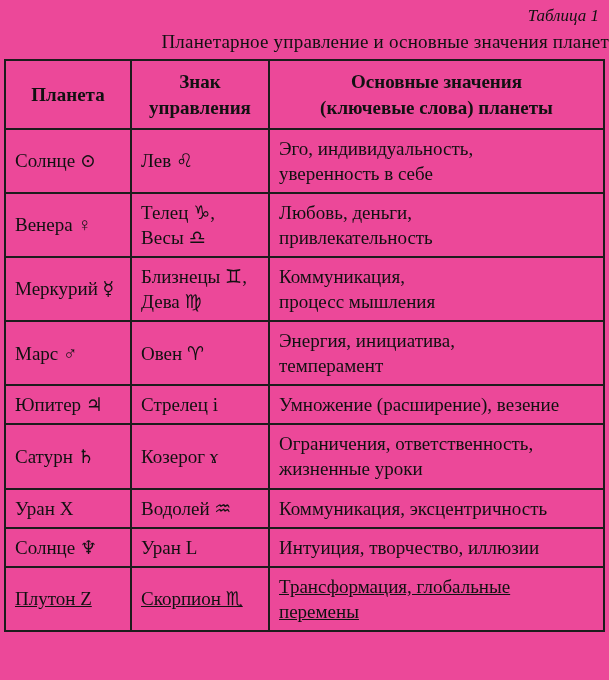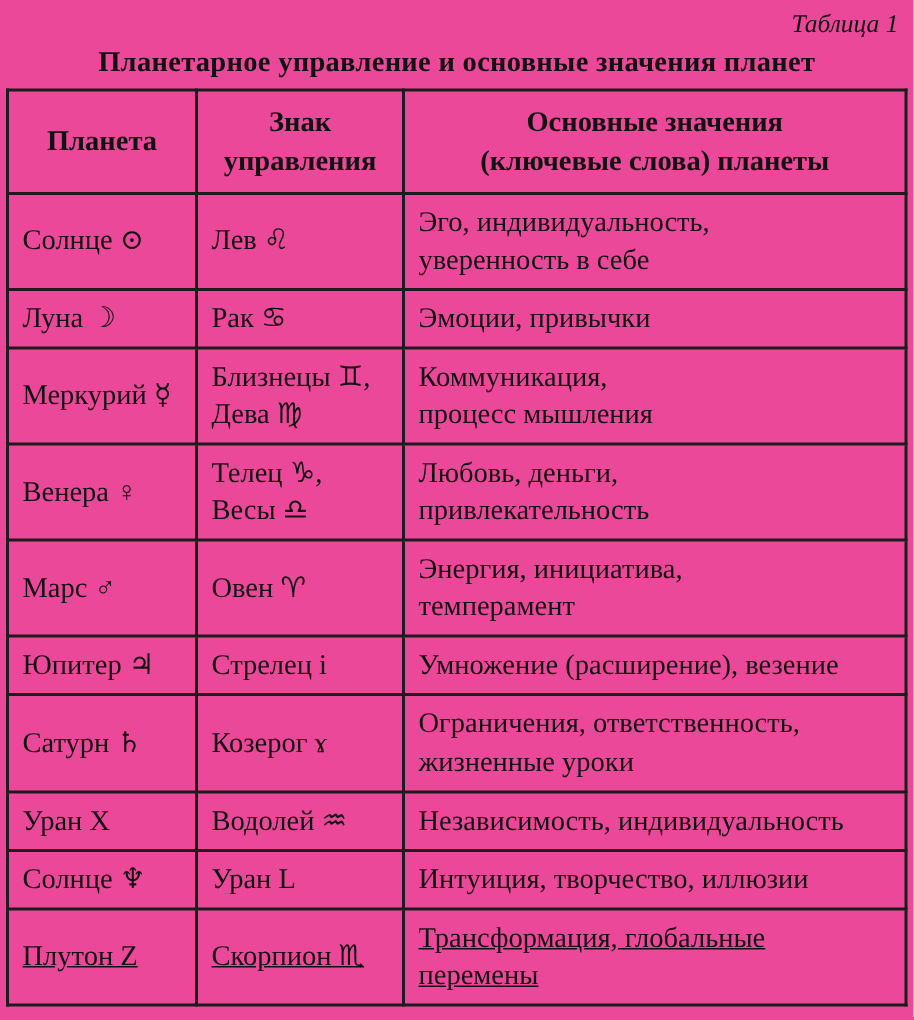--- a/index.html
+++ b/index.html
@@ -17,22 +17,22 @@
     overflow: hidden;
   }
   .caption {
     text-align: right;
     font-style: italic;
     font-size: 17px;
     line-height: 1.1;
     padding: 7px 10px 0 0;
   }
   .title {
-    text-align: center;
-    font-weight: bold;
+    text-align: right;
+    font-weight: normal;
     font-size: 19px;
     line-height: 1.2;
     margin-top: 5px;
     letter-spacing: 0.2px;
   }
   table.ruler {
     border-collapse: collapse;
     table-layout: fixed;
     width: 601px;
     margin: 6px 4px 0 4px;
@@ -80,38 +80,33 @@
 управления</th>
       <th>Основные значения
 (ключевые слова) планеты</th>
     </tr>
     <tr class="h-tall">
       <td>Солнце ⊙</td>
       <td>Лев ♌</td>
       <td>Эго, индивидуальность,
 уверенность в себе</td>
     </tr>
-    <tr class="h-short">
-      <td>Луна ☽</td>
-      <td>Рак ♋</td>
-      <td>Эмоции, привычки</td>
+    <tr class="h-tall">
+      <td>Венера ♀</td>
+      <td>Телец ♑,
+Весы ♎</td>
+      <td>Любовь, деньги,
+привлекательность</td>
     </tr>
     <tr class="h-tall">
       <td>Меркурий ☿</td>
       <td>Близнецы ♊,
 Дева ♍</td>
       <td>Коммуникация,
 процесс мышления</td>
-    </tr>
-    <tr class="h-tall">
-      <td>Венера ♀</td>
-      <td>Телец ♑,
-Весы ♎</td>
-      <td>Любовь, деньги,
-привлекательность</td>
     </tr>
     <tr class="h-tall">
       <td>Марс ♂</td>
       <td>Овен ♈</td>
       <td>Энергия, инициатива,
 темперамент</td>
     </tr>
     <tr class="h-short">
       <td>Юпитер ♃</td>
       <td>Стрелец i</td>
@@ -119,21 +114,21 @@
     </tr>
     <tr class="h-tall">
       <td>Сатурн ♄</td>
       <td>Козерог ɤ</td>
       <td>Ограничения, ответственность,
 жизненные уроки</td>
     </tr>
     <tr class="h-short">
       <td>Уран X</td>
       <td>Водолей ♒</td>
-      <td>Независимость, индивидуальность</td>
+      <td>Коммуникация, эксцентричность</td>
     </tr>
     <tr class="h-short">
       <td>Солнце ♆</td>
       <td>Уран L</td>
       <td>Интуиция, творчество, иллюзии</td>
     </tr>
     <tr class="h-last">
       <td>Плутон Z</td>
       <td>Скорпион ♏</td>
       <td>Трансформация, глобальные

